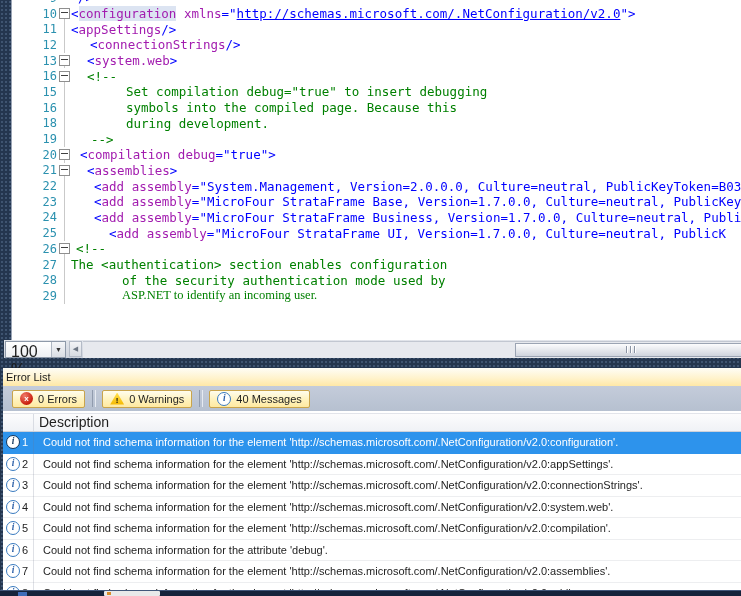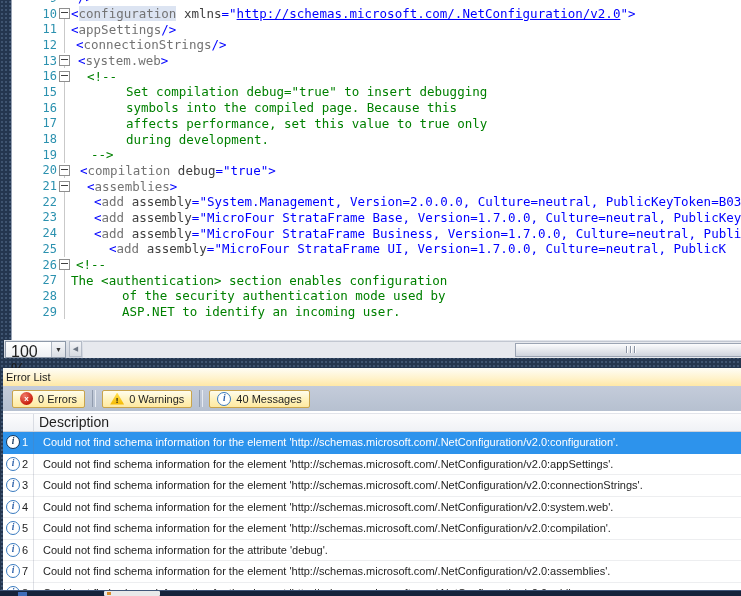--- a/index.html
+++ b/index.html
@@ -18,21 +18,21 @@
   }
   .code-lines{position:absolute;left:0;top:-10px;right:0;}
   .cline{display:flex;height:15.7px;align-items:center;white-space:pre;
     font-family:"DejaVu Sans Mono","Liberation Mono",monospace;font-size:12.5px;}
   .lnum{width:45px;flex:none;text-align:right;color:#2B91AF;font-size:12px;padding-right:1px;}
   .fold{width:13px;flex:none;height:100%;position:relative;display:flex;align-items:center;justify-content:center;}
   .fline{position:absolute;left:6px;top:0;bottom:0;width:1px;background:#C9C9C9;}
   .fbox{width:9px;height:9px;border:1px solid #8F8F8F;background:#fff;position:relative;z-index:2;}
   .fbox::after{content:"";position:absolute;left:1px;right:1px;top:3px;height:1px;background:#404040;}
   .ctext{flex:none;}
-  .tk-delim{color:#0000FF}.tk-tag{color:#737373}.tk-attr{color:#404040}
+  .tk-delim{color:#0000FF}.tk-tag{color:#a21caf}.tk-attr{color:#a21caf}
   .tk-val{color:#0000FF}.tk-comment{color:#008000}.tk-plain{color:#000}
   .tk-link{color:#0000FF;text-decoration:underline}
   .hl{background:#DCE4F2;}
   
   .edit-bottom{
     position:absolute;left:4px;right:0;top:340px;height:18px;
     background:linear-gradient(#E2E5EB,#CDD2DC);
     display:flex;align-items:center;
   }
   .zoombox{display:flex;align-items:stretch;height:15px;margin-left:1px;
@@ -93,38 +93,37 @@
 </head>
 <body>
 
 <div class="screen">
 
   <div class="editor">
     <div class="code-lines" id="code-lines">
         <div class="cline"><span class="lnum">9</span><span class="fold"></span><span class="ctext" style="margin-left: 7px;"><span class="tk-delim">/&gt;</span></span></div>
         <div class="cline"><span class="lnum">10</span><span class="fold"><span class="fbox"></span><span class="fline" style="top: 9px;"></span></span><span class="ctext" style="margin-left: 0px;"><span class="tk-delim">&lt;</span><span class="tk-tag hl">configuration</span><span class="tk-plain"> </span><span class="tk-attr">xmlns</span><span class="tk-delim">="</span><span class="tk-link">http://schemas.microsoft.com/.NetConfiguration/v2.0</span><span class="tk-delim">"&gt;</span></span></div>
         <div class="cline"><span class="lnum">11</span><span class="fold"><span class="fline"></span></span><span class="ctext" style="margin-left: 0;"><span class="tk-delim">&lt;</span><span class="tk-tag">appSettings</span><span class="tk-delim">/&gt;</span></span></div>
-        <div class="cline"><span class="lnum">12</span><span class="fold"><span class="fline"></span></span><span class="ctext" style="margin-left: 5px;"><span class="tk-delim">&lt;</span><span class="tk-tag">connectionStrings</span><span class="tk-delim">/&gt;</span></span></div>
-        <div class="cline"><span class="lnum">13</span><span class="fold"><span class="fbox"></span><span class="fline" style="top: 9px;"></span></span><span class="ctext" style="margin-left: 7px;"><span class="tk-delim">&lt;</span><span class="tk-tag">system.web</span><span class="tk-delim">&gt;</span></span></div>
+        <div class="cline"><span class="lnum">12</span><span class="fold"><span class="fline"></span></span><span class="ctext" style="margin-left: 19px;"><span class="tk-delim">&lt;</span><span class="tk-tag">connectionStrings</span><span class="tk-delim">/&gt;</span></span></div>
+        <div class="cline"><span class="lnum">13</span><span class="fold"><span class="fbox"></span><span class="fline" style="top: 9px;"></span></span><span class="ctext" style="margin-left: 16px;"><span class="tk-delim">&lt;</span><span class="tk-tag">system.web</span><span class="tk-delim">&gt;</span></span></div>
         <div class="cline"><span class="lnum">16</span><span class="fold"><span class="fbox"></span><span class="fline" style="top: 9px;"></span></span><span class="ctext" style="margin-left: 16px;"><span class="tk-comment">&lt;!--</span></span></div>
         <div class="cline"><span class="lnum">15</span><span class="fold"><span class="fline"></span></span><span class="ctext" style="margin-left: 55px;"><span class="tk-comment">Set compilation debug="true" to insert debugging</span></span></div>
         <div class="cline"><span class="lnum">16</span><span class="fold"><span class="fline"></span></span><span class="ctext" style="margin-left: 55px;"><span class="tk-comment">symbols into the compiled page. Because this</span></span></div>
-        <div class="cline"><span class="lnum">17</span><span class="fold"><span class="fline"></span></span><span class="ctext" style="margin-left: 55px;"><span class="tk-comment">affects performance, set this value to true only</span></span></div>
         <div class="cline"><span class="lnum">18</span><span class="fold"><span class="fline"></span></span><span class="ctext" style="margin-left: 55px;"><span class="tk-comment">during development.</span></span></div>
         <div class="cline"><span class="lnum">19</span><span class="fold"><span class="fline"></span></span><span class="ctext" style="margin-left: 20px;"><span class="tk-comment">--&gt;</span></span></div>
         <div class="cline"><span class="lnum">20</span><span class="fold"><span class="fbox"></span><span class="fline" style="top: 9px;"></span></span><span class="ctext" style="margin-left: 9px;"><span class="tk-delim">&lt;</span><span class="tk-tag">compilation</span><span class="tk-plain"> </span><span class="tk-attr">debug</span><span class="tk-delim">=</span><span class="tk-val">"true"</span><span class="tk-delim">&gt;</span></span></div>
         <div class="cline"><span class="lnum">21</span><span class="fold"><span class="fbox"></span><span class="fline" style="top: 9px;"></span></span><span class="ctext" style="margin-left: 16px;"><span class="tk-delim">&lt;</span><span class="tk-tag">assemblies</span><span class="tk-delim">&gt;</span></span></div>
         <div class="cline"><span class="lnum">22</span><span class="fold"><span class="fline"></span></span><span class="ctext" style="margin-left: 23px;"><span class="tk-delim">&lt;</span><span class="tk-tag">add</span><span class="tk-plain"> </span><span class="tk-attr">assembly</span><span class="tk-delim">=</span><span class="tk-val">"System.Management, Version=2.0.0.0, Culture=neutral, PublicKeyToken=B03</span></span></div>
         <div class="cline"><span class="lnum">23</span><span class="fold"><span class="fline"></span></span><span class="ctext" style="margin-left: 23px;"><span class="tk-delim">&lt;</span><span class="tk-tag">add</span><span class="tk-plain"> </span><span class="tk-attr">assembly</span><span class="tk-delim">=</span><span class="tk-val">"MicroFour StrataFrame Base, Version=1.7.0.0, Culture=neutral, PublicKey</span></span></div>
         <div class="cline"><span class="lnum">24</span><span class="fold"><span class="fline"></span></span><span class="ctext" style="margin-left: 23px;"><span class="tk-delim">&lt;</span><span class="tk-tag">add</span><span class="tk-plain"> </span><span class="tk-attr">assembly</span><span class="tk-delim">=</span><span class="tk-val">"MicroFour StrataFrame Business, Version=1.7.0.0, Culture=neutral, Publi</span></span></div>
         <div class="cline"><span class="lnum">25</span><span class="fold"><span class="fline"></span></span><span class="ctext" style="margin-left: 38px;"><span class="tk-delim">&lt;</span><span class="tk-tag">add</span><span class="tk-plain"> </span><span class="tk-attr">assembly</span><span class="tk-delim">=</span><span class="tk-val">"MicroFour StrataFrame UI, Version=1.7.0.0, Culture=neutral, PublicK</span></span></div>
         <div class="cline"><span class="lnum">26</span><span class="fold"><span class="fbox"></span><span class="fline" style="top: 9px;"></span></span><span class="ctext" style="margin-left: 5px;"><span class="tk-comment">&lt;!--</span></span></div>
         <div class="cline"><span class="lnum">27</span><span class="fold"><span class="fline"></span></span><span class="ctext" style=""><span class="tk-comment">The &lt;authentication&gt; section enables configuration</span></span></div>
         <div class="cline"><span class="lnum">28</span><span class="fold"><span class="fline"></span></span><span class="ctext" style="margin-left: 51px;"><span class="tk-comment">of the security authentication mode used by</span></span></div>
-        <div class="cline"><span class="lnum">29</span><span class="fold"><span class="fline"></span></span><span class="ctext" style="margin-left: 51px;"><span class="tk-comment">ASP.NET to identify an incoming user.</span></span></div>
+        <div class="cline"><span class="lnum">29</span><span class="fold"><span class="fline"></span></span><span class="ctext" style="margin-left: 51px; font-family: Liberation Serif, serif;"><span class="tk-comment">ASP.NET to identify an incoming user.</span></span></div>
       </div>
   </div>
 
   <div class="edit-bottom">
     <div class="zoombox">
       <span class="zoomlabel">100 %</span>
       <span class="zoomarrow">▼</span>
     </div>
     <div class="sb-arrow">◀</div>
     <div class="sb-track">

